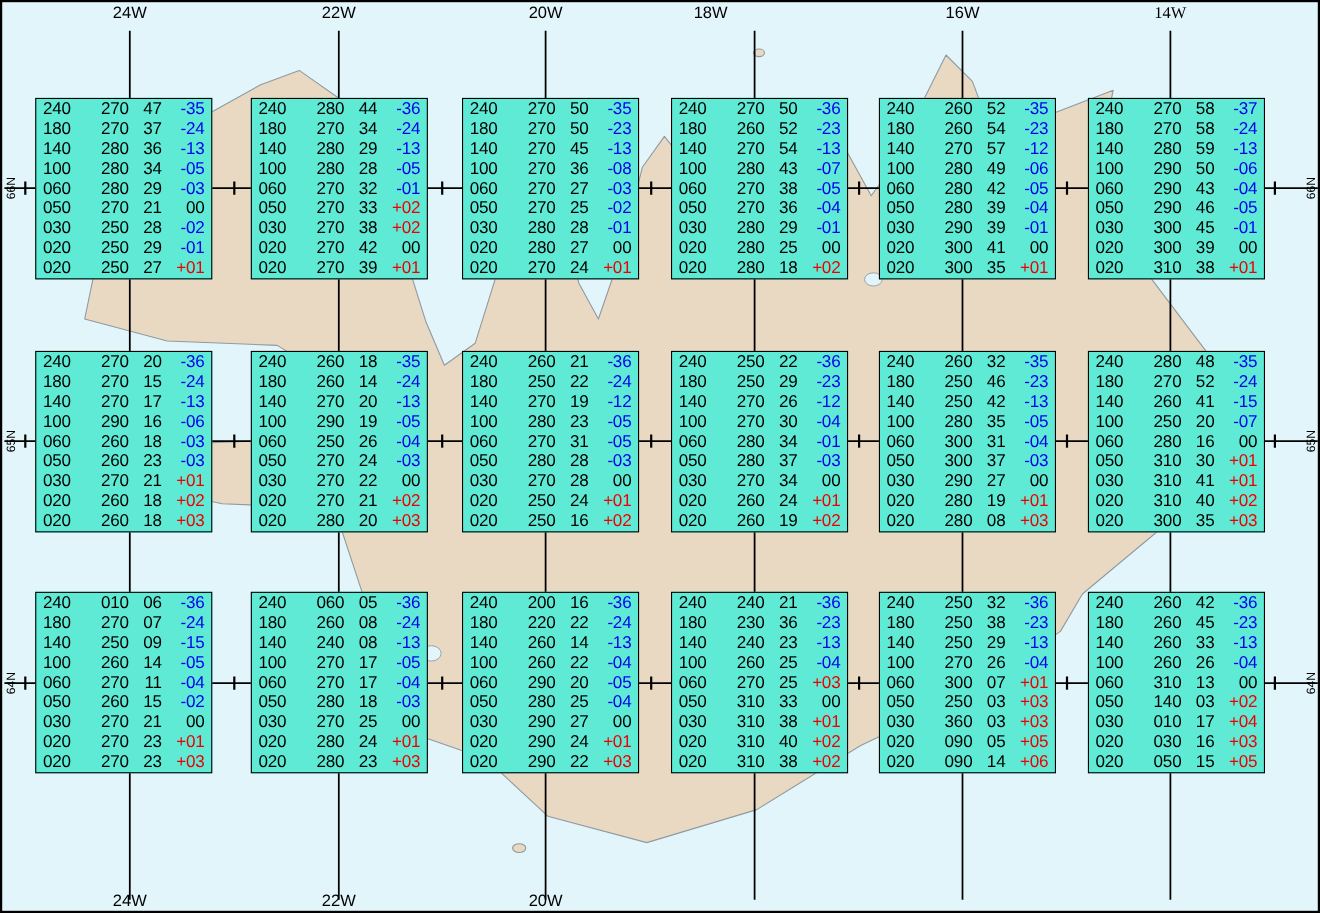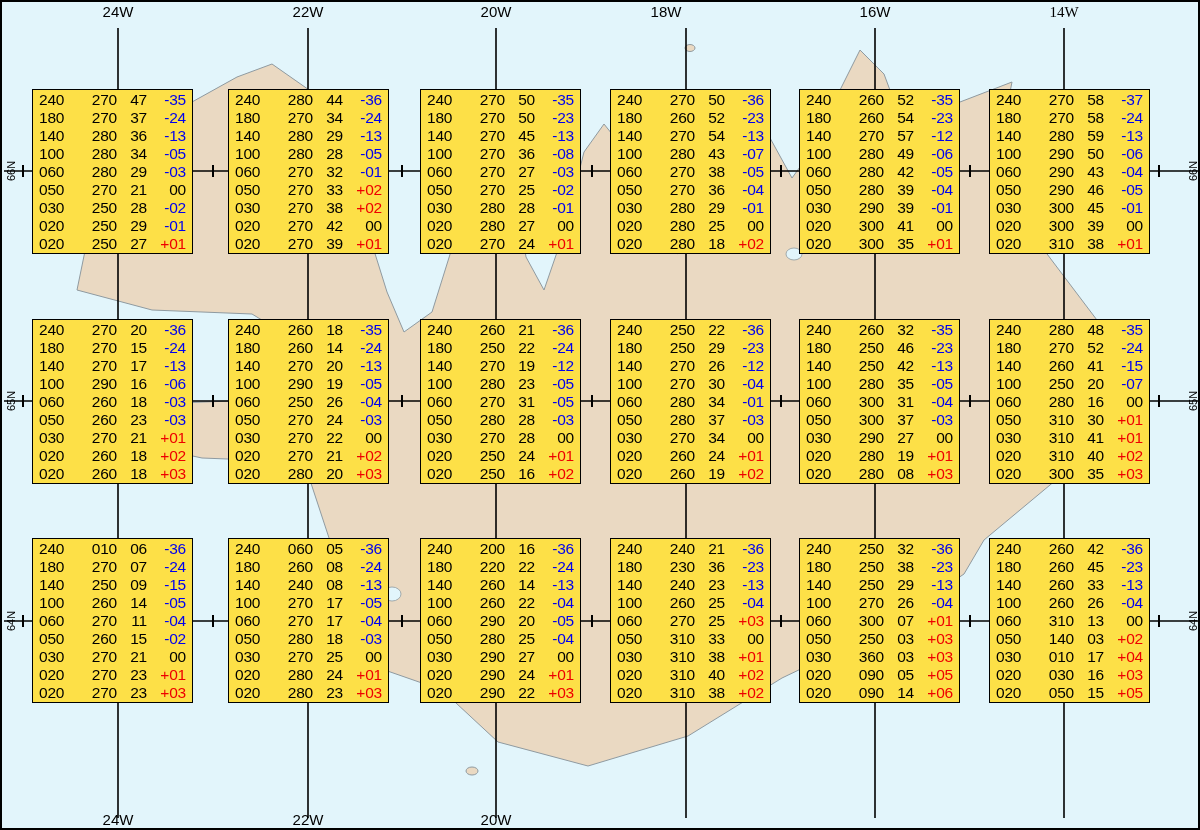--- a/index.html
+++ b/index.html
@@ -10,21 +10,21 @@
   .map-svg{position:absolute;left:0;top:0;width:1200px;height:830px;}
   .lon-label{
     position:absolute;transform:translateX(-50%);
     font-size:15px;color:#000;white-space:nowrap;line-height:12px;
   }
   .lat-label{
     position:absolute;transform:translate(-50%,-50%) rotate(-90deg);
     font-size:11px;color:#000;white-space:nowrap;line-height:11px;
   }
   .spot-box{
-    position:absolute;box-sizing:border-box;background:#fde047;
+    position:absolute;box-sizing:border-box;background:#5eead4;
     border:1.5px solid #000;padding:1px 6px 0 6px;
   }
   .brow{
     display:grid;grid-template-columns:34px 44px 30px 1fr;
     font-size:15.5px;line-height:18.05px;letter-spacing:-0.2px;color:#000;
   }
   .brow .c{text-align:right;white-space:nowrap;}
   .brow .c.fl{text-align:left;}
   .t-neg{color:#0000ee;}
   .t-pos{color:#ee0000;}
@@ -89,21 +89,21 @@
         <line x1="590" x2="590" y1="613" y2="625" stroke-width="2"></line>
         <line x1="779" x2="779" y1="613" y2="625" stroke-width="2"></line>
         <line x1="968" x2="968" y1="613" y2="625" stroke-width="2"></line>
         <line x1="1157" x2="1157" y1="613" y2="625" stroke-width="2"></line>
       </g>
   </svg>
 
 <span class="lon-label" style="left: 116px; top: 4px;">24W</span>
     <span class="lon-label" style="left: 306px; top: 4px;">22W</span>
     <span class="lon-label" style="left: 494px; top: 4px;">20W</span>
-    <span class="lon-label" style="left: 664px; top: 4px; text-align: right;">18W</span>
+    <span class="lon-label" style="left: 644px; top: 4px; text-align: right;">18W</span>
     <span class="lon-label" style="left: 873px; top: 4px;">16W</span>
     <span class="lon-label" style="left: 1062px; top: 4px; font-family: Liberation Serif, serif;">14W</span>
     <span class="lon-label" style="left: 116px; bottom: 2px;">24W</span>
     <span class="lon-label" style="left: 306px; bottom: 2px;">22W</span>
     <span class="lon-label" style="left: 494px; bottom: 2px;">20W</span>
     <span class="lat-label" style="left: 9px; top: 169px;">66N</span>
     <span class="lat-label" style="left: 9px; top: 399px;">65N</span>
     <span class="lat-label" style="left: 9px; top: 619px;">64N</span>
     <span class="lat-label" style="left: 1191px; top: 169px;">66N</span>
     <span class="lat-label" style="left: 1191px; top: 399px;">65N</span>

